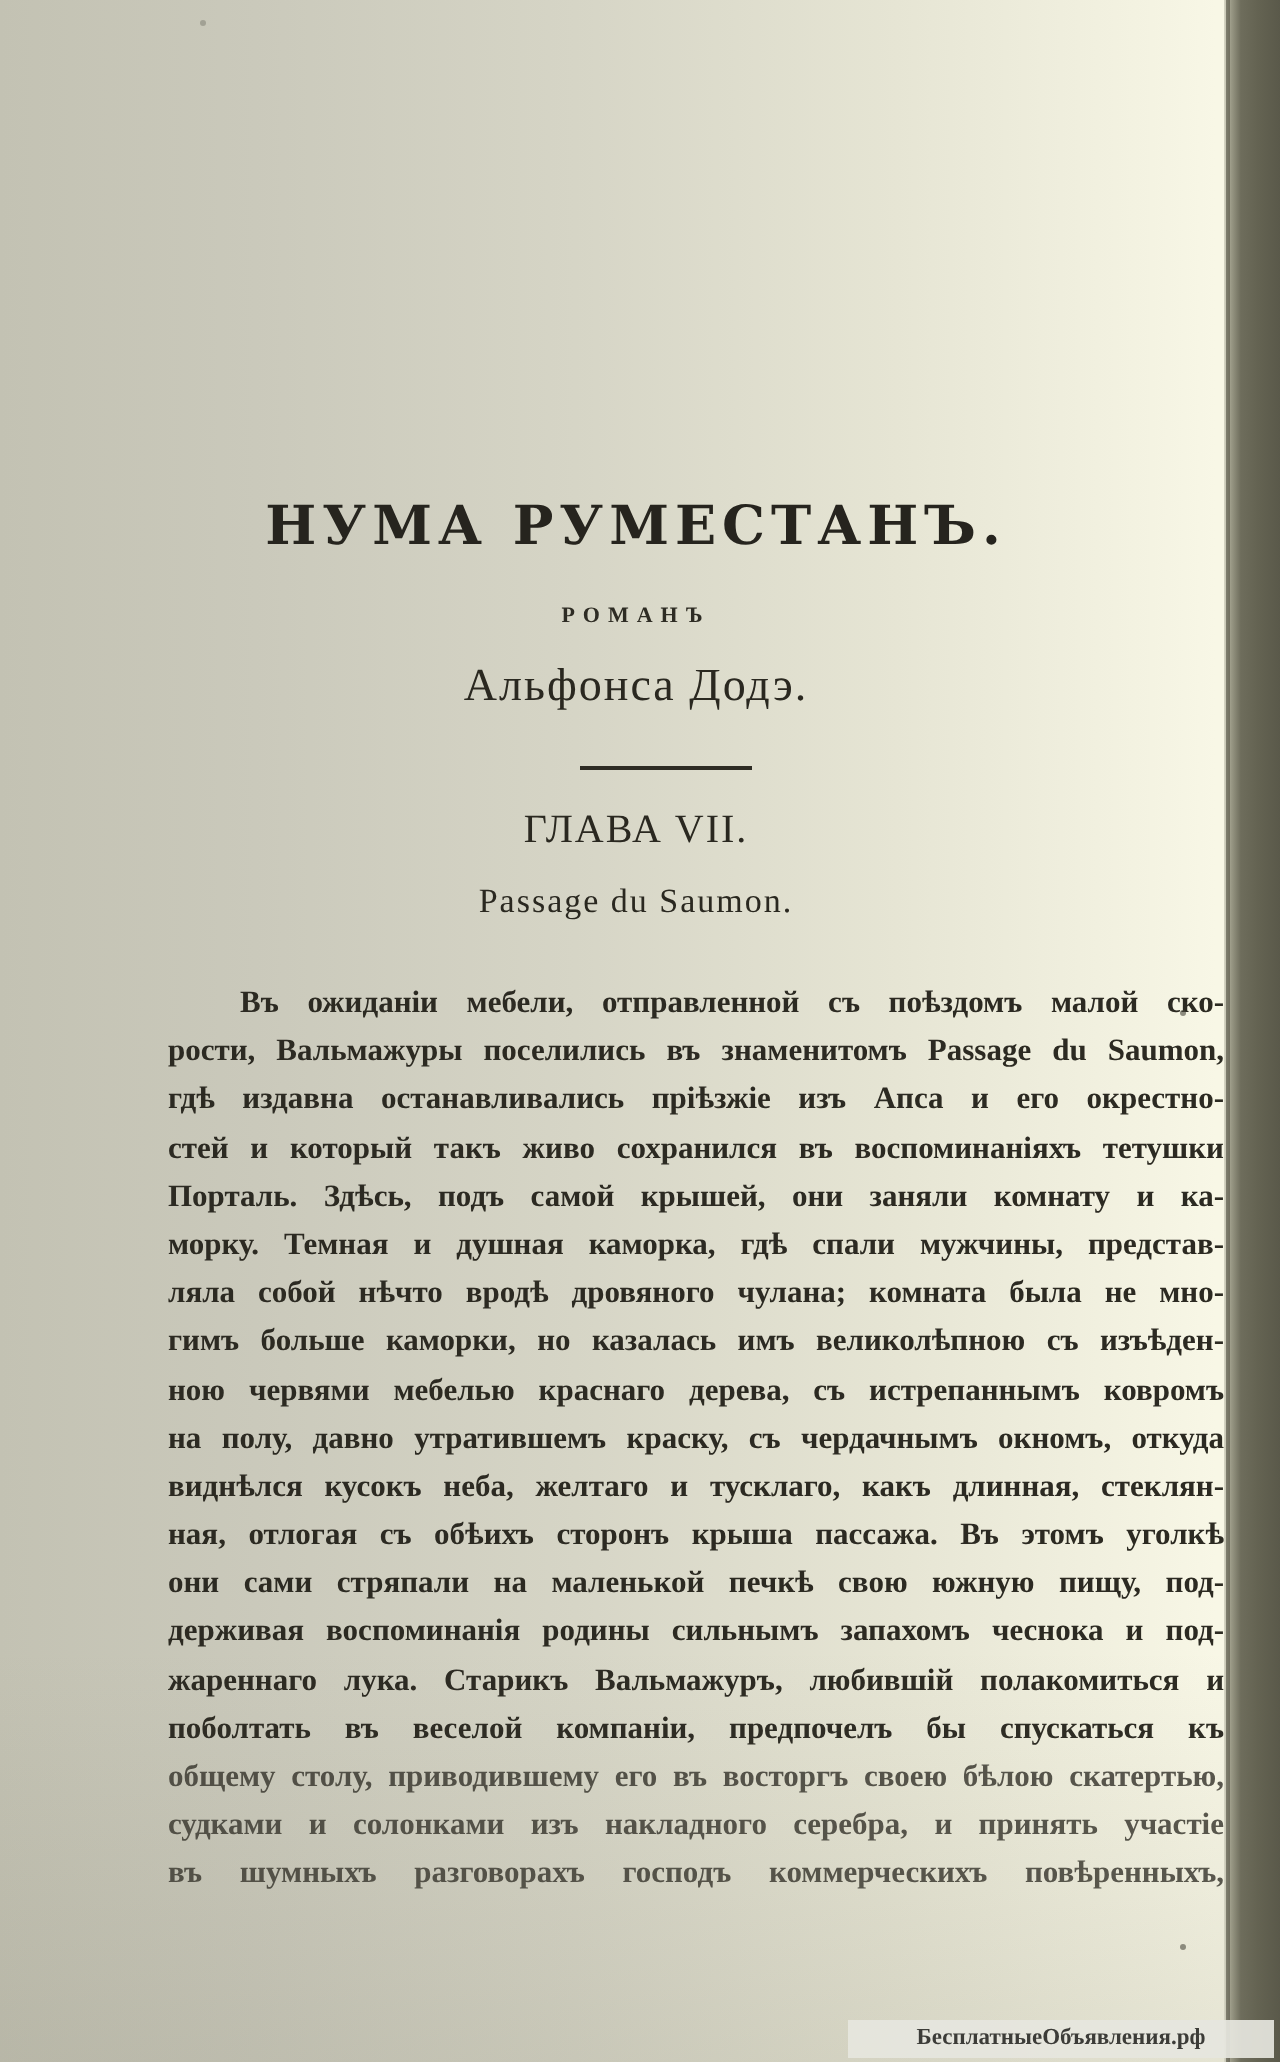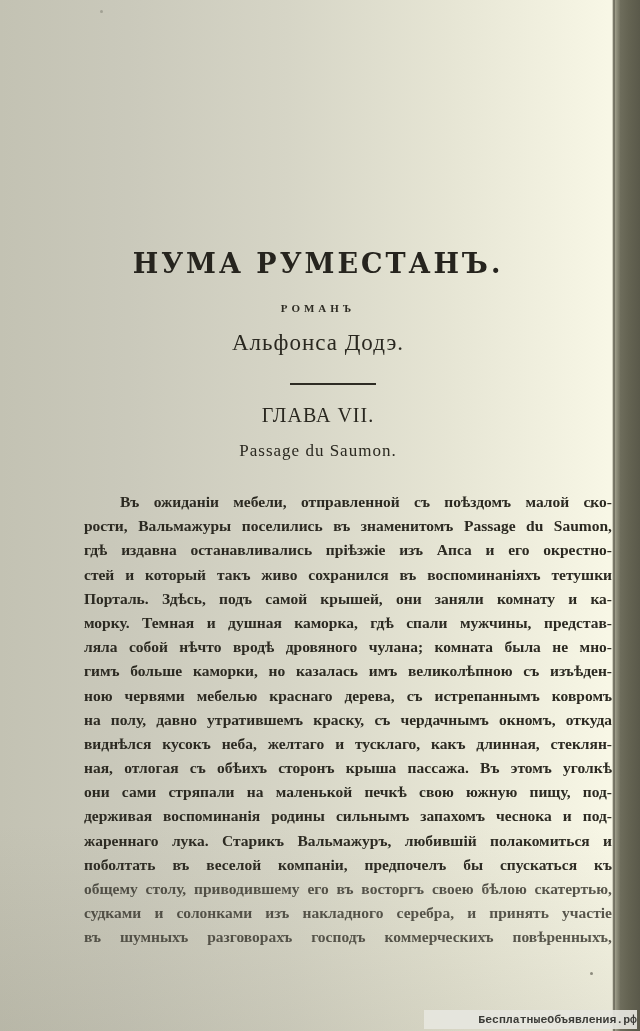--- a/index.html
+++ b/index.html
@@ -126,25 +126,25 @@
       color: #3a3830;
       opacity: 0.85;
     }
     .watermark {
       position: absolute;
       left: 424px;
       top: 1010px;
       width: 213px;
       height: 19px;
       background: rgba(230,230,222,0.92);
-      font-family: Liberation Mono, monospace;
+      font-family: Liberation Serif, serif;
       font-weight: bold;
       font-size: 11.5px;
       line-height: 19px;
-      text-align: right;
+      text-align: center;
       color: #3c3c38;
     }
     .speck {
       position: absolute;
       width: 3px; height: 3px;
       border-radius: 50%;
       background: #4a483e;
       opacity: 0.6;
     }
   </style>

